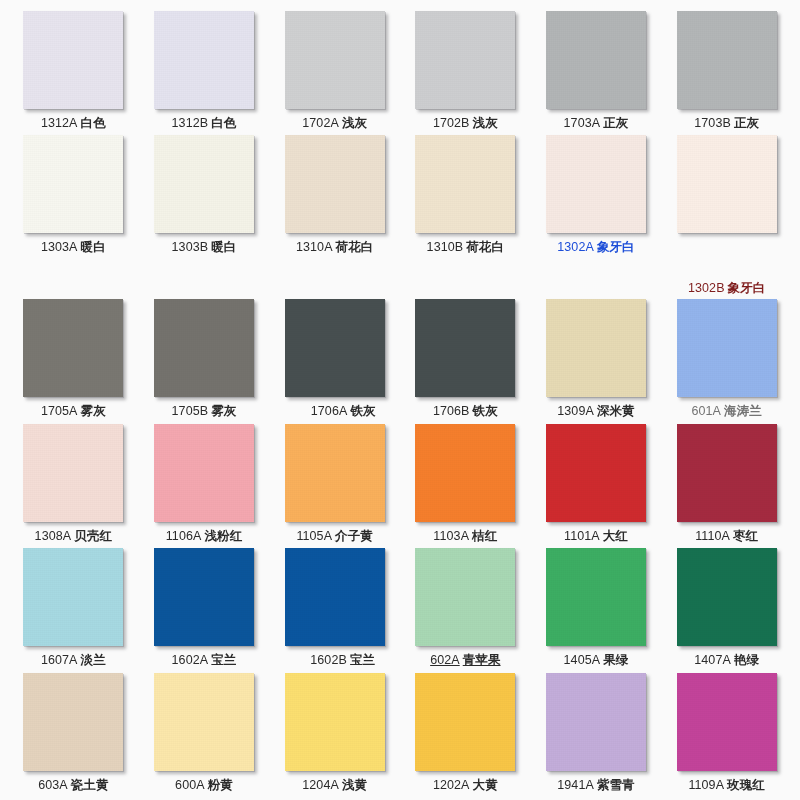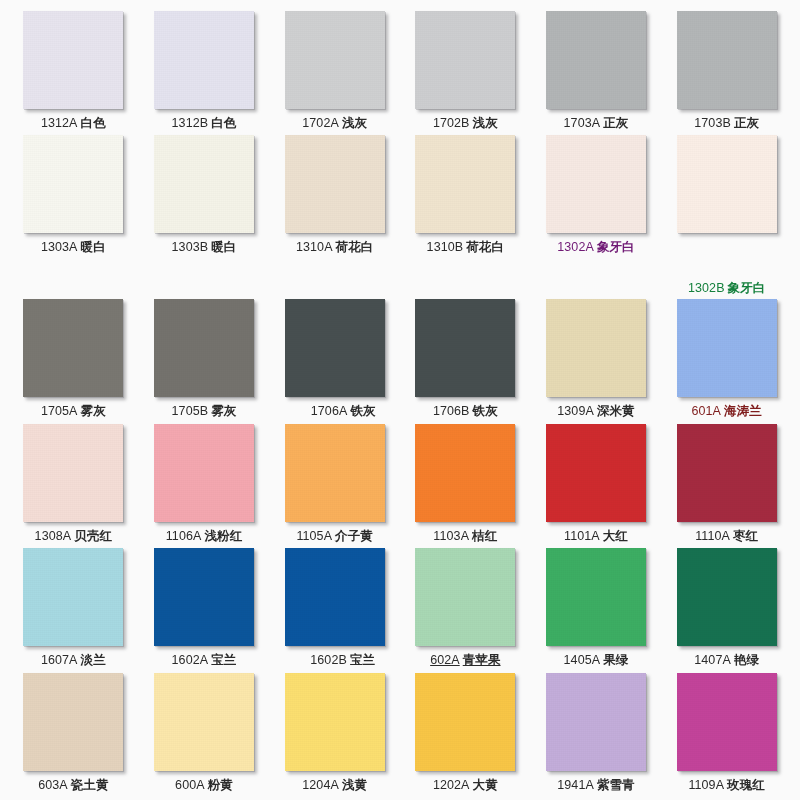--- a/index.html
+++ b/index.html
@@ -157,27 +157,27 @@
     <div class="swatch-cell">
       <div class="chip-wrap">
         <div class="chip" style="background: rgb(240, 228, 206);"></div>
       </div>
       <div class="chip-label" style="color: rgb(43, 43, 43);"><span class="code">1310B</span><span class="cname">荷花白</span></div>
     </div>
     <div class="swatch-cell">
       <div class="chip-wrap">
         <div class="chip" style="background: rgb(246, 233, 227);"></div>
       </div>
-      <div class="chip-label" style="color: #701a75;"><span class="code">1302A</span><span class="cname">象牙白</span></div>
+      <div class="chip-label" style="color: #1d4ed8;"><span class="code">1302A</span><span class="cname">象牙白</span></div>
     </div>
     <div class="swatch-cell">
       <div class="chip-wrap">
         <div class="chip" style="background: rgb(250, 238, 230);"></div>
       </div>
-      <div class="chip-label" style="color: #15803d; margin-top: 48px;"><span class="code">1302B</span><span class="cname">象牙白</span></div>
+      <div class="chip-label" style="color: #7f1d1d; margin-top: 48px;"><span class="code">1302B</span><span class="cname">象牙白</span></div>
     </div>
     <div class="swatch-cell">
       <div class="chip-wrap">
         <div class="chip" style="background: rgb(121, 119, 113);"></div>
       </div>
       <div class="chip-label" style="color: rgb(43, 43, 43);"><span class="code">1705A</span><span class="cname">雾灰</span></div>
     </div>
     <div class="swatch-cell">
       <div class="chip-wrap">
         <div class="chip" style="background: rgb(116, 114, 109);"></div>
@@ -199,21 +199,21 @@
     <div class="swatch-cell">
       <div class="chip-wrap">
         <div class="chip" style="background: rgb(230, 218, 180);"></div>
       </div>
       <div class="chip-label" style="color: rgb(43, 43, 43);"><span class="code">1309A</span><span class="cname">深米黄</span></div>
     </div>
     <div class="swatch-cell">
       <div class="chip-wrap">
         <div class="chip" style="background: rgb(147, 180, 236);"></div>
       </div>
-      <div class="chip-label" style="color: #7f1d1d;"><span class="code">601A</span><span class="cname">海涛兰</span></div>
+      <div class="chip-label" style="color: #737373;"><span class="code">601A</span><span class="cname">海涛兰</span></div>
     </div>
     <div class="swatch-cell">
       <div class="chip-wrap">
         <div class="chip" style="background: rgb(244, 221, 214);"></div>
       </div>
       <div class="chip-label" style="color: rgb(43, 43, 43);"><span class="code">1308A</span><span class="cname">贝壳红</span></div>
     </div>
     <div class="swatch-cell">
       <div class="chip-wrap">
         <div class="chip" style="background: rgb(244, 167, 176);"></div>

